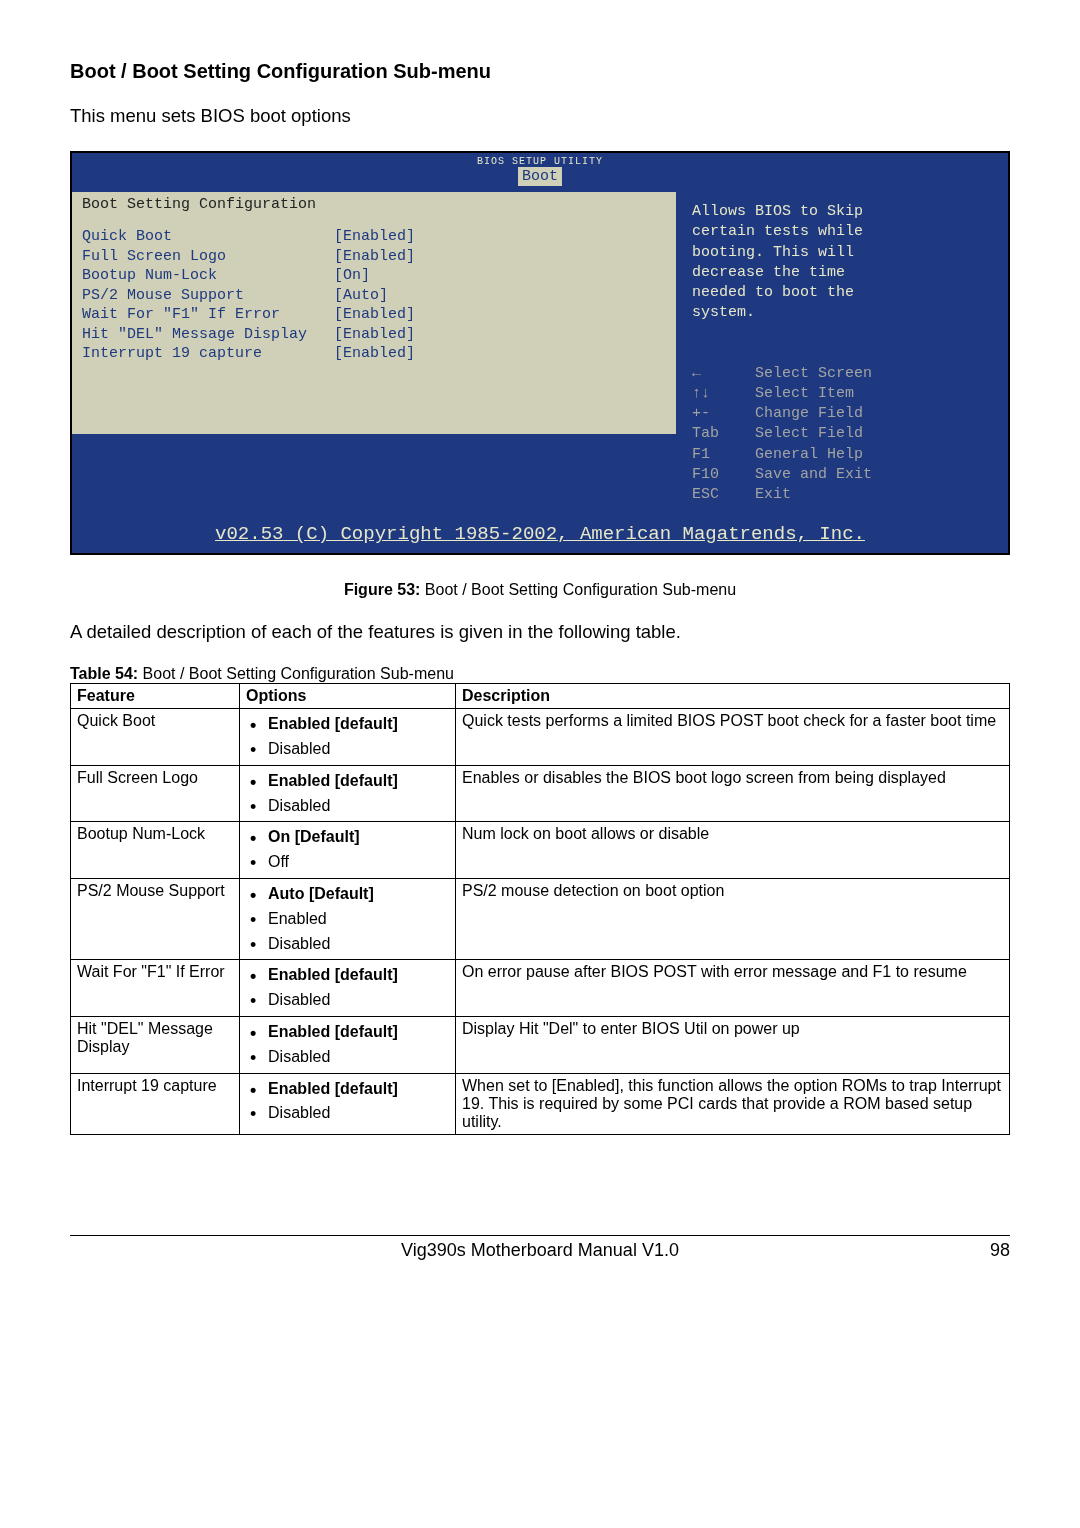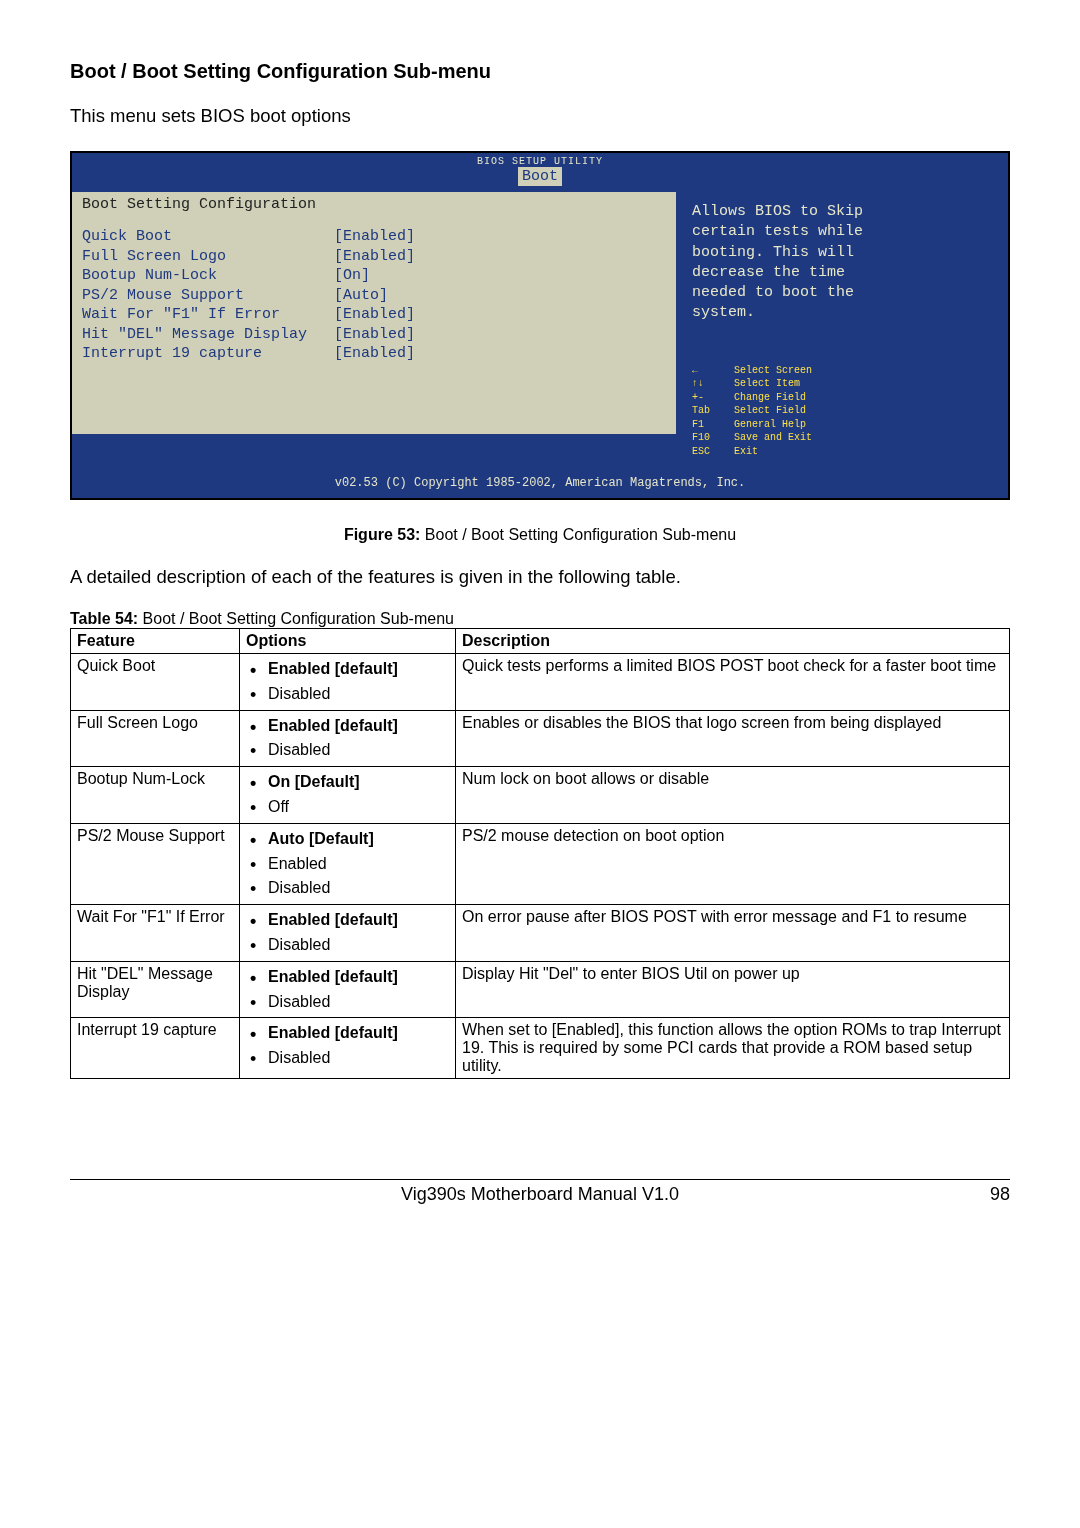--- a/index.html
+++ b/index.html
@@ -84,30 +84,31 @@
       font-size: 15px;
       line-height: 1.35;
       border-left: 2px solid #1e3980;
     }
     .bios-help-text {
       white-space: pre-line;
       margin-bottom: 40px;
     }
     .bios-keys {
       white-space: pre;
-      color: #fde047;
-      font-size: 10px;
+      color: #a3a3a3;
+      font-size: 15px;
     }
     .bios-footer {
       background: #1e3980;
       color: #e6e6c8;
       text-align: center;
       padding: 6px 0 8px 0;
-      font-size: 12px;
+      font-size: 19px;
       border-top: 2px solid #1e3980;
+      text-decoration: underline;
     }
     .figure-caption {
       text-align: center;
       font-size: 16px;
       margin-bottom: 22px;
     }
     .figure-caption b {
       font-weight: bold;
     }
     .para-desc {
@@ -257,21 +258,21 @@
         <td>Quick tests performs a limited BIOS POST boot check for a faster boot time</td>
       </tr>
       <tr>
         <td>Full Screen Logo</td>
         <td>
           <ul class="options-list">
             <li class="bold-opt">Enabled [default]</li>
             <li>Disabled</li>
           </ul>
         </td>
-        <td>Enables or disables the BIOS that logo screen from being displayed</td>
+        <td>Enables or disables the BIOS boot logo screen from being displayed</td>
       </tr>
       <tr>
         <td>Bootup Num-Lock</td>
         <td>
           <ul class="options-list">
             <li class="bold-opt">On [Default]</li>
             <li>Off</li>
           </ul>
         </td>
         <td>Num lock on boot allows or disable</td>

